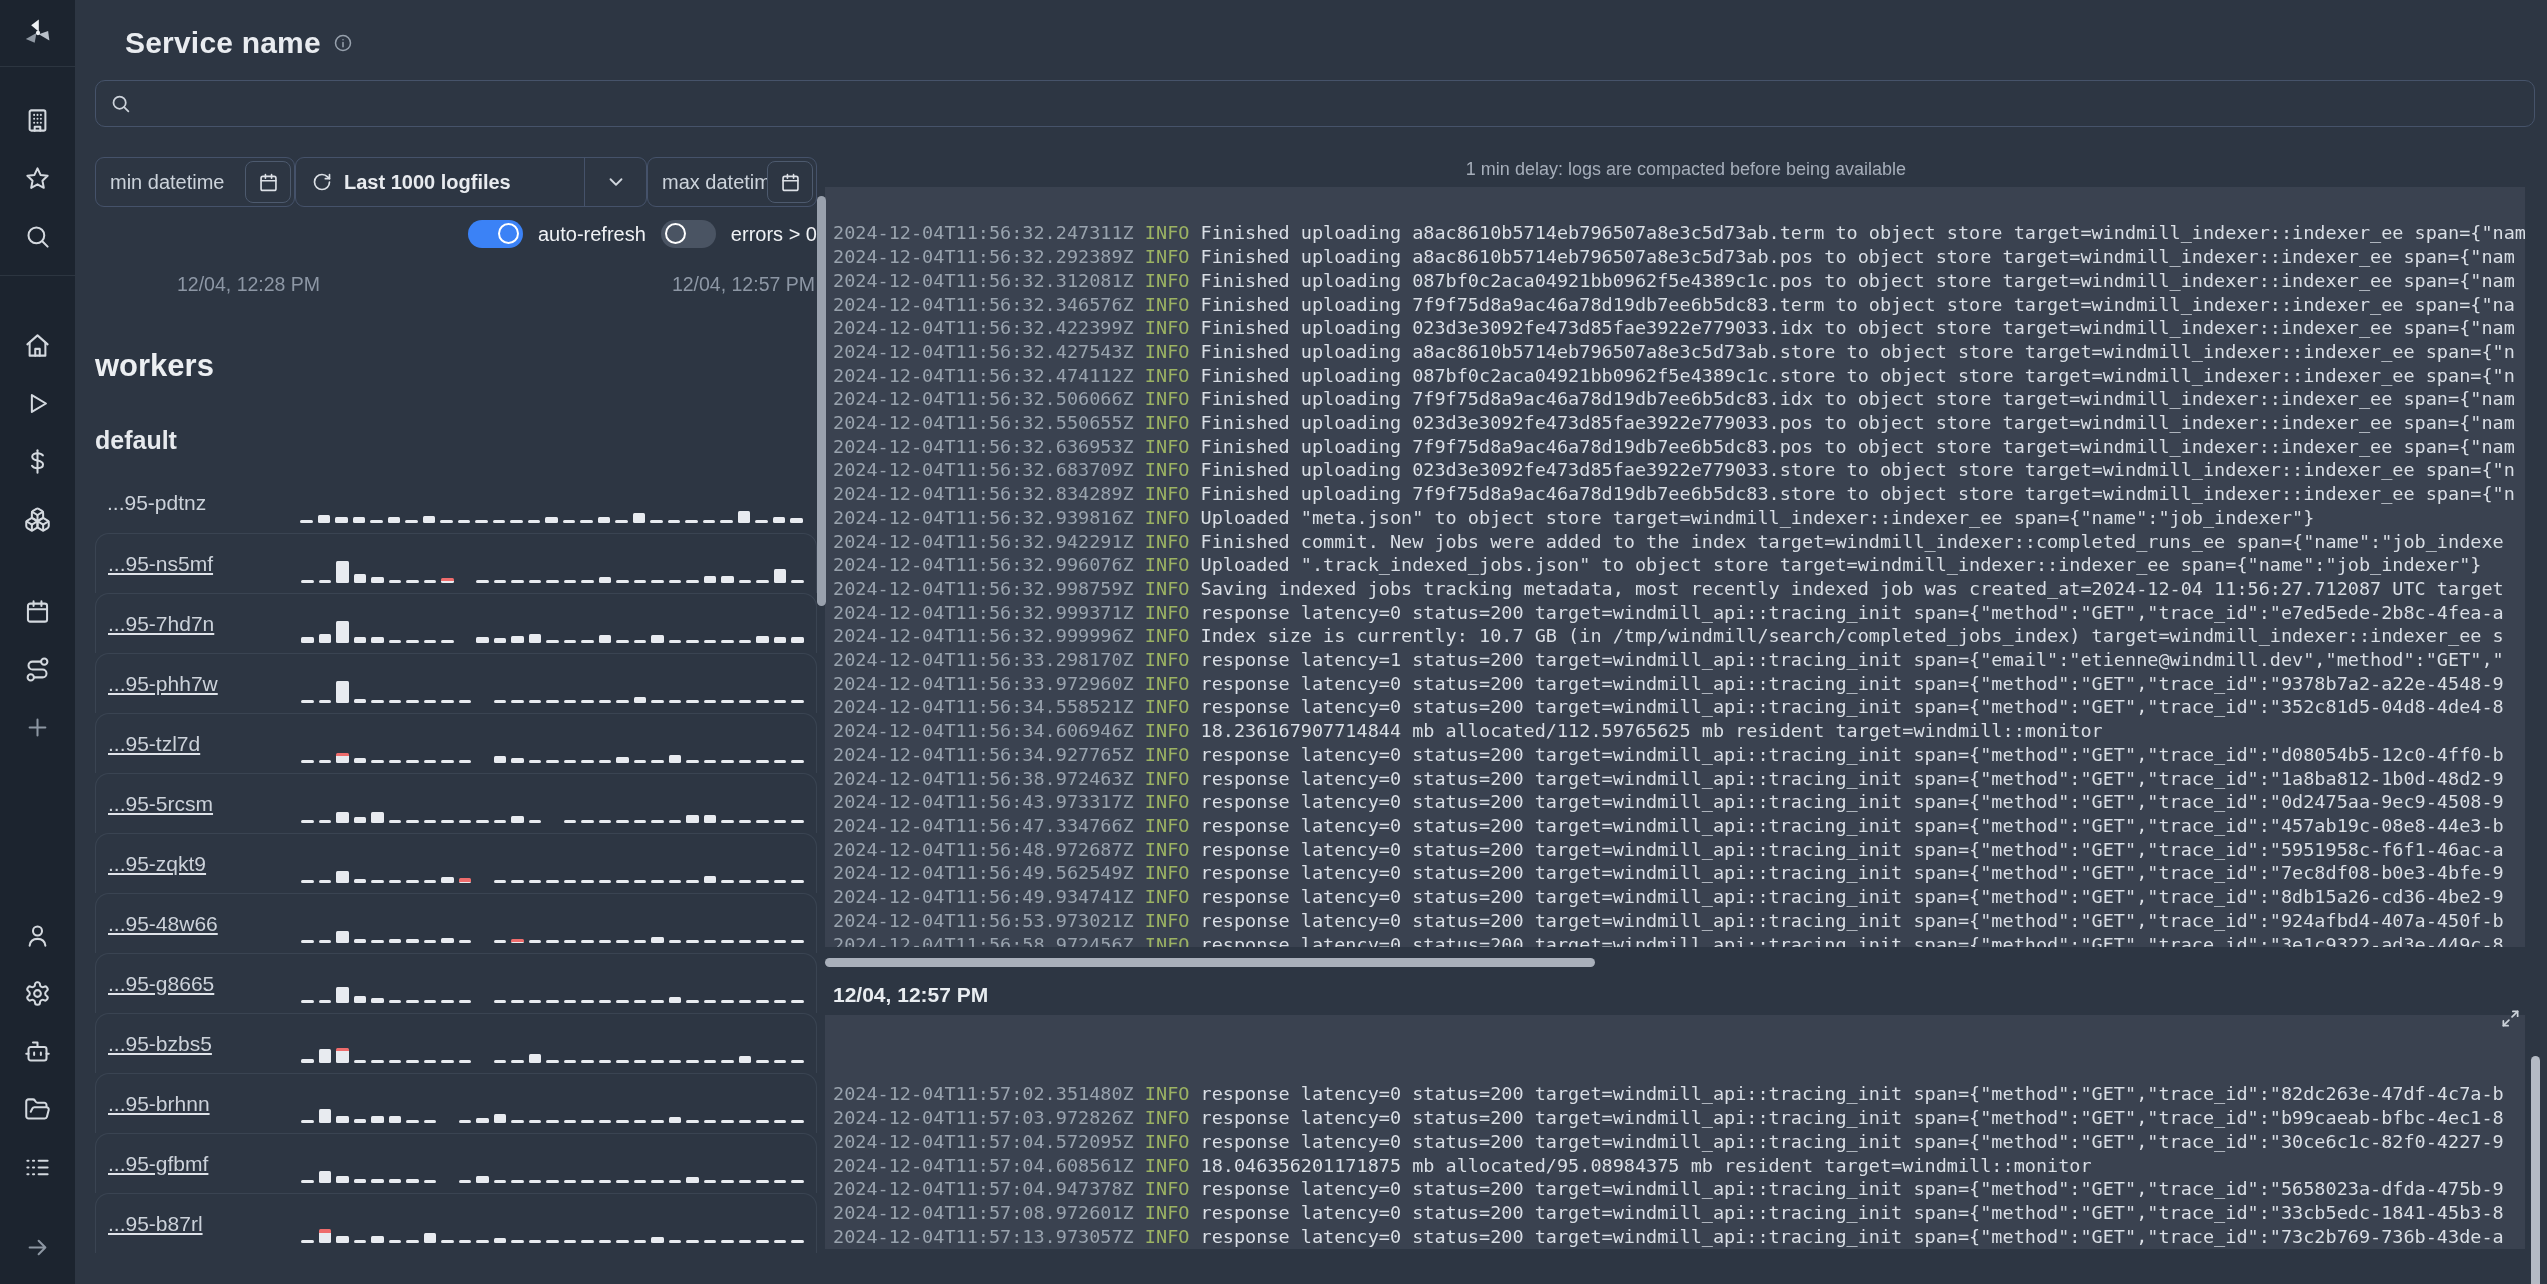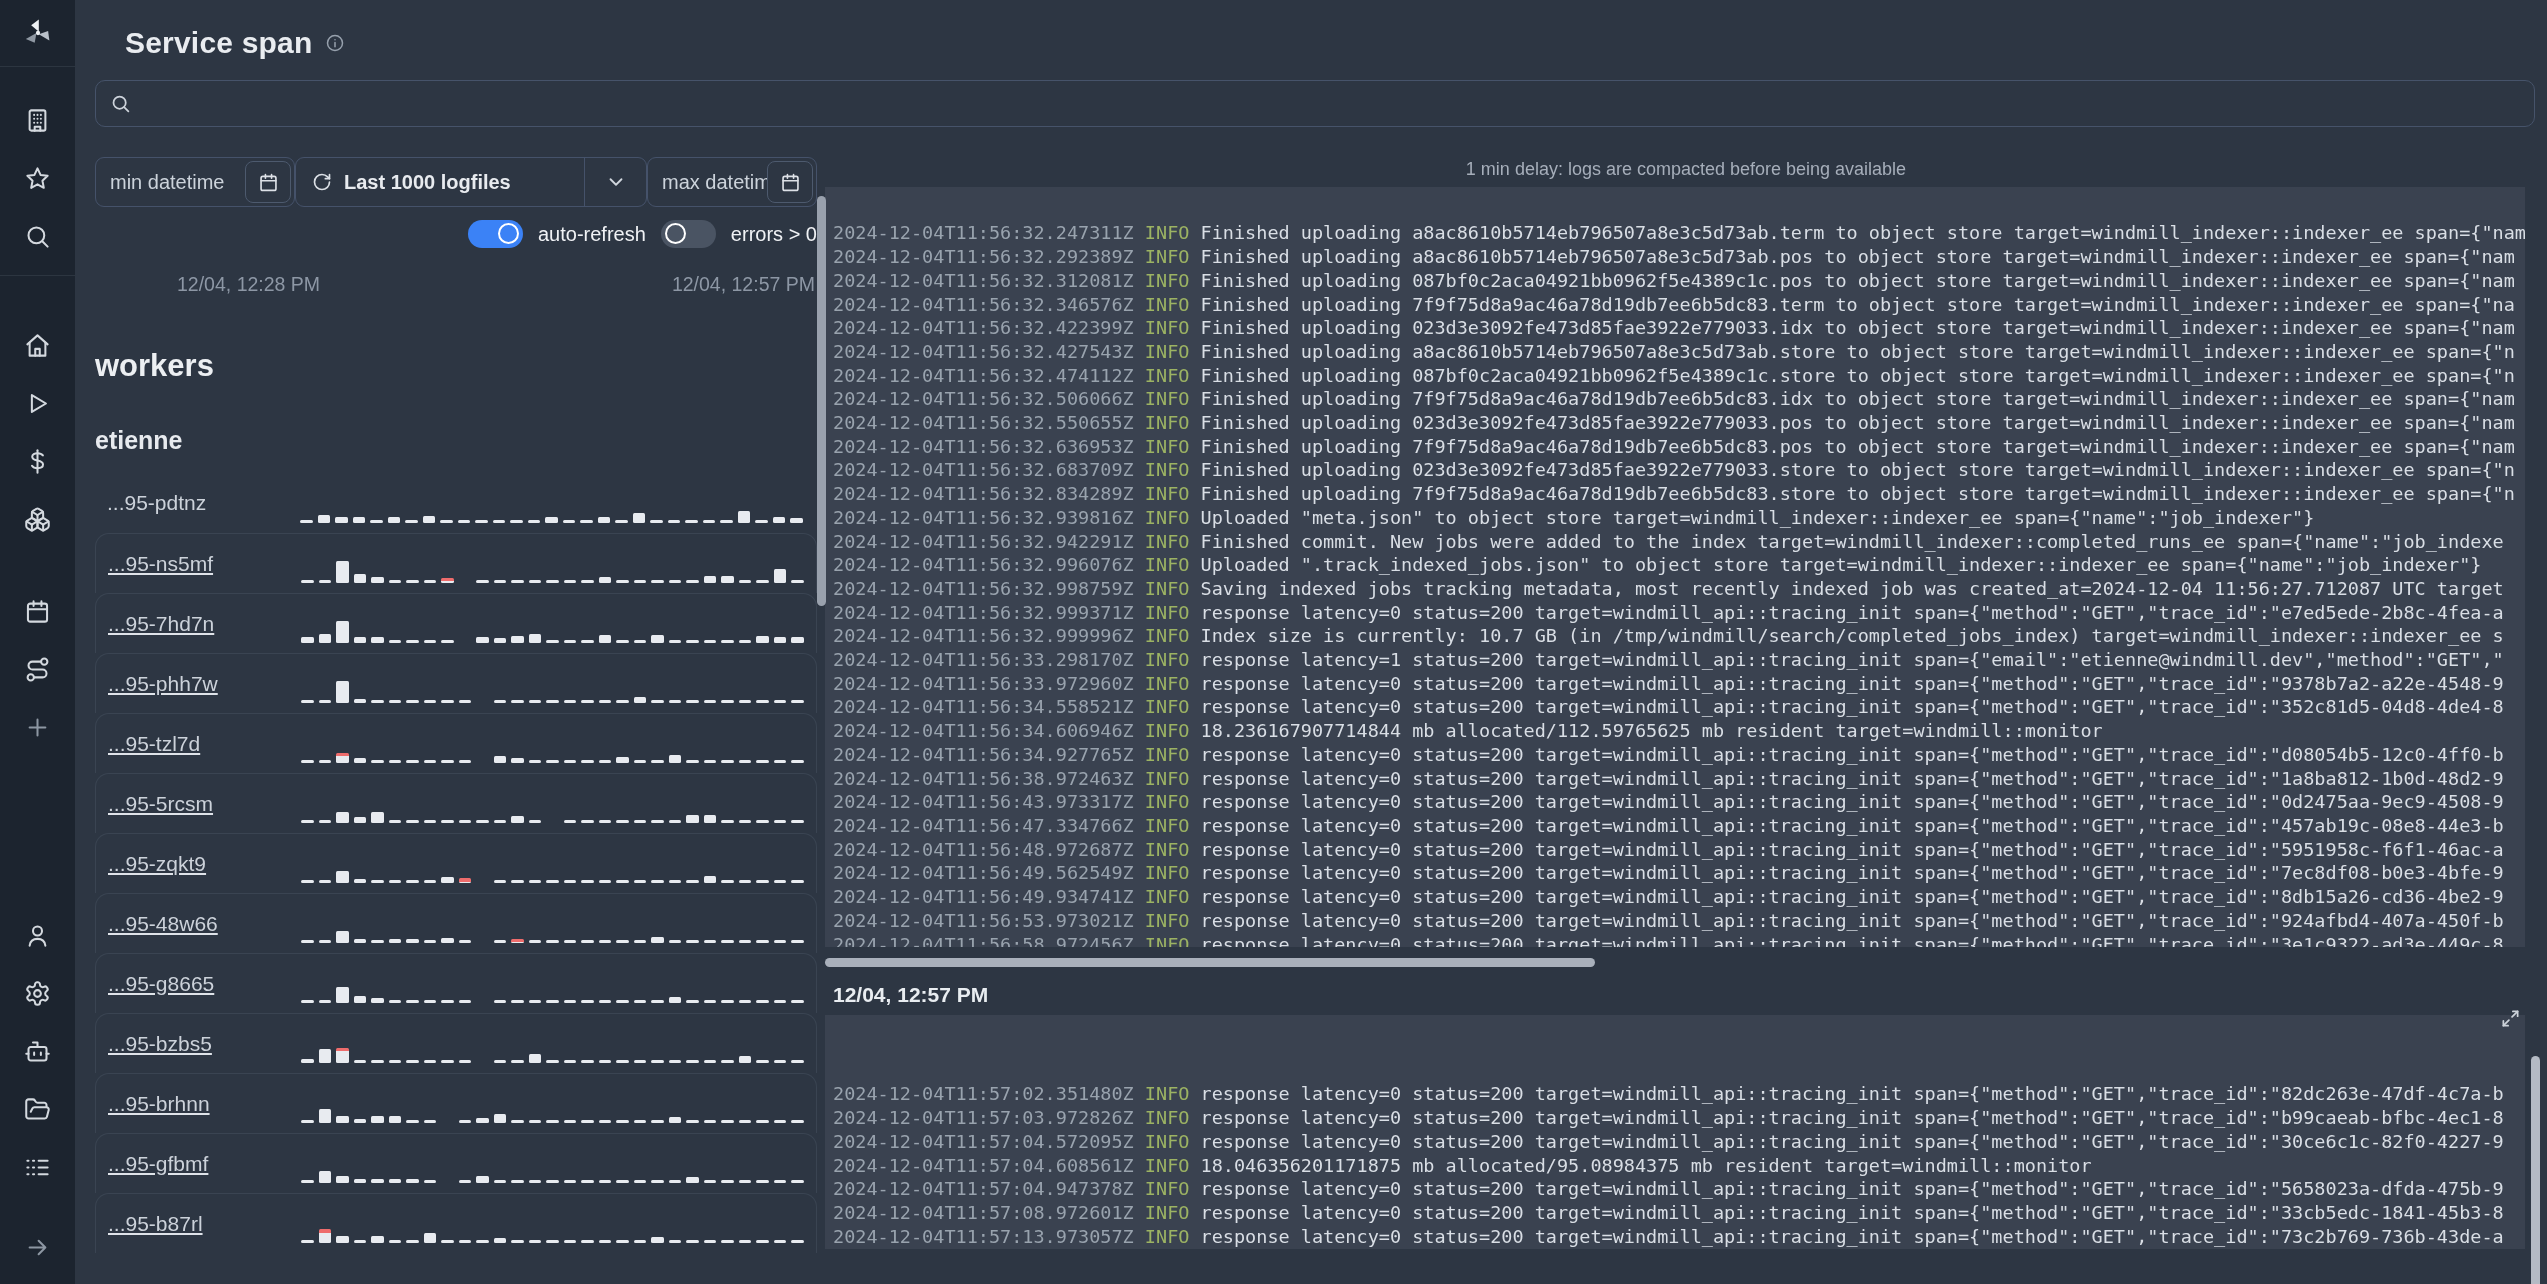--- a/index.html
+++ b/index.html
@@ -212,21 +212,21 @@
         <svg viewBox="0 0 24 24" fill="none" stroke="currentColor" stroke-width="1.8" stroke-linecap="round" stroke-linejoin="round">
           <path d="M5 12h14M13 6l6 6-6 6"></path>
         </svg>
       </button>
     </div>
 </aside>
 
 <div class="main">
 
   <div class="page-header">
-    <div class="page-title">Service span</div>
+    <div class="page-title">Service name</div>
     <span class="info-icon">
       <svg viewBox="0 0 24 24" fill="none" stroke="currentColor" stroke-width="1.8" stroke-linecap="round">
           <circle cx="12" cy="12" r="9"></circle>
           <path d="M12 8h.01M12 11.5v5"></path>
         </svg>
     </span>
   </div>
 
   <div class="search-box">
     <svg viewBox="0 0 24 24" fill="none" stroke="currentColor" stroke-width="2" stroke-linecap="round">
@@ -287,21 +287,21 @@
           </div>
         <span class="toggle-label">errors &gt; 0</span>
       </div>
 
       <div class="dates-row">
         <span>12/04, 12:28 PM</span>
         <span>12/04, 12:57 PM</span>
       </div>
 
       <div class="workers-title">workers</div>
-      <div class="group-title">etienne</div>
+      <div class="group-title">default</div>
 
       <div class="worker-rows" id="worker-rows">
           <div class="worker-row">
             <span class="worker-name">...95-pdtnz</span>
             <div class="worker-bars">
               <div class="wbar" style="height: 3px;"></div>
               <div class="wbar" style="height: 8px;"></div>
               <div class="wbar" style="height: 6px;"></div>
               <div class="wbar" style="height: 6px;"></div>
               <div class="wbar" style="height: 3px;"></div>

